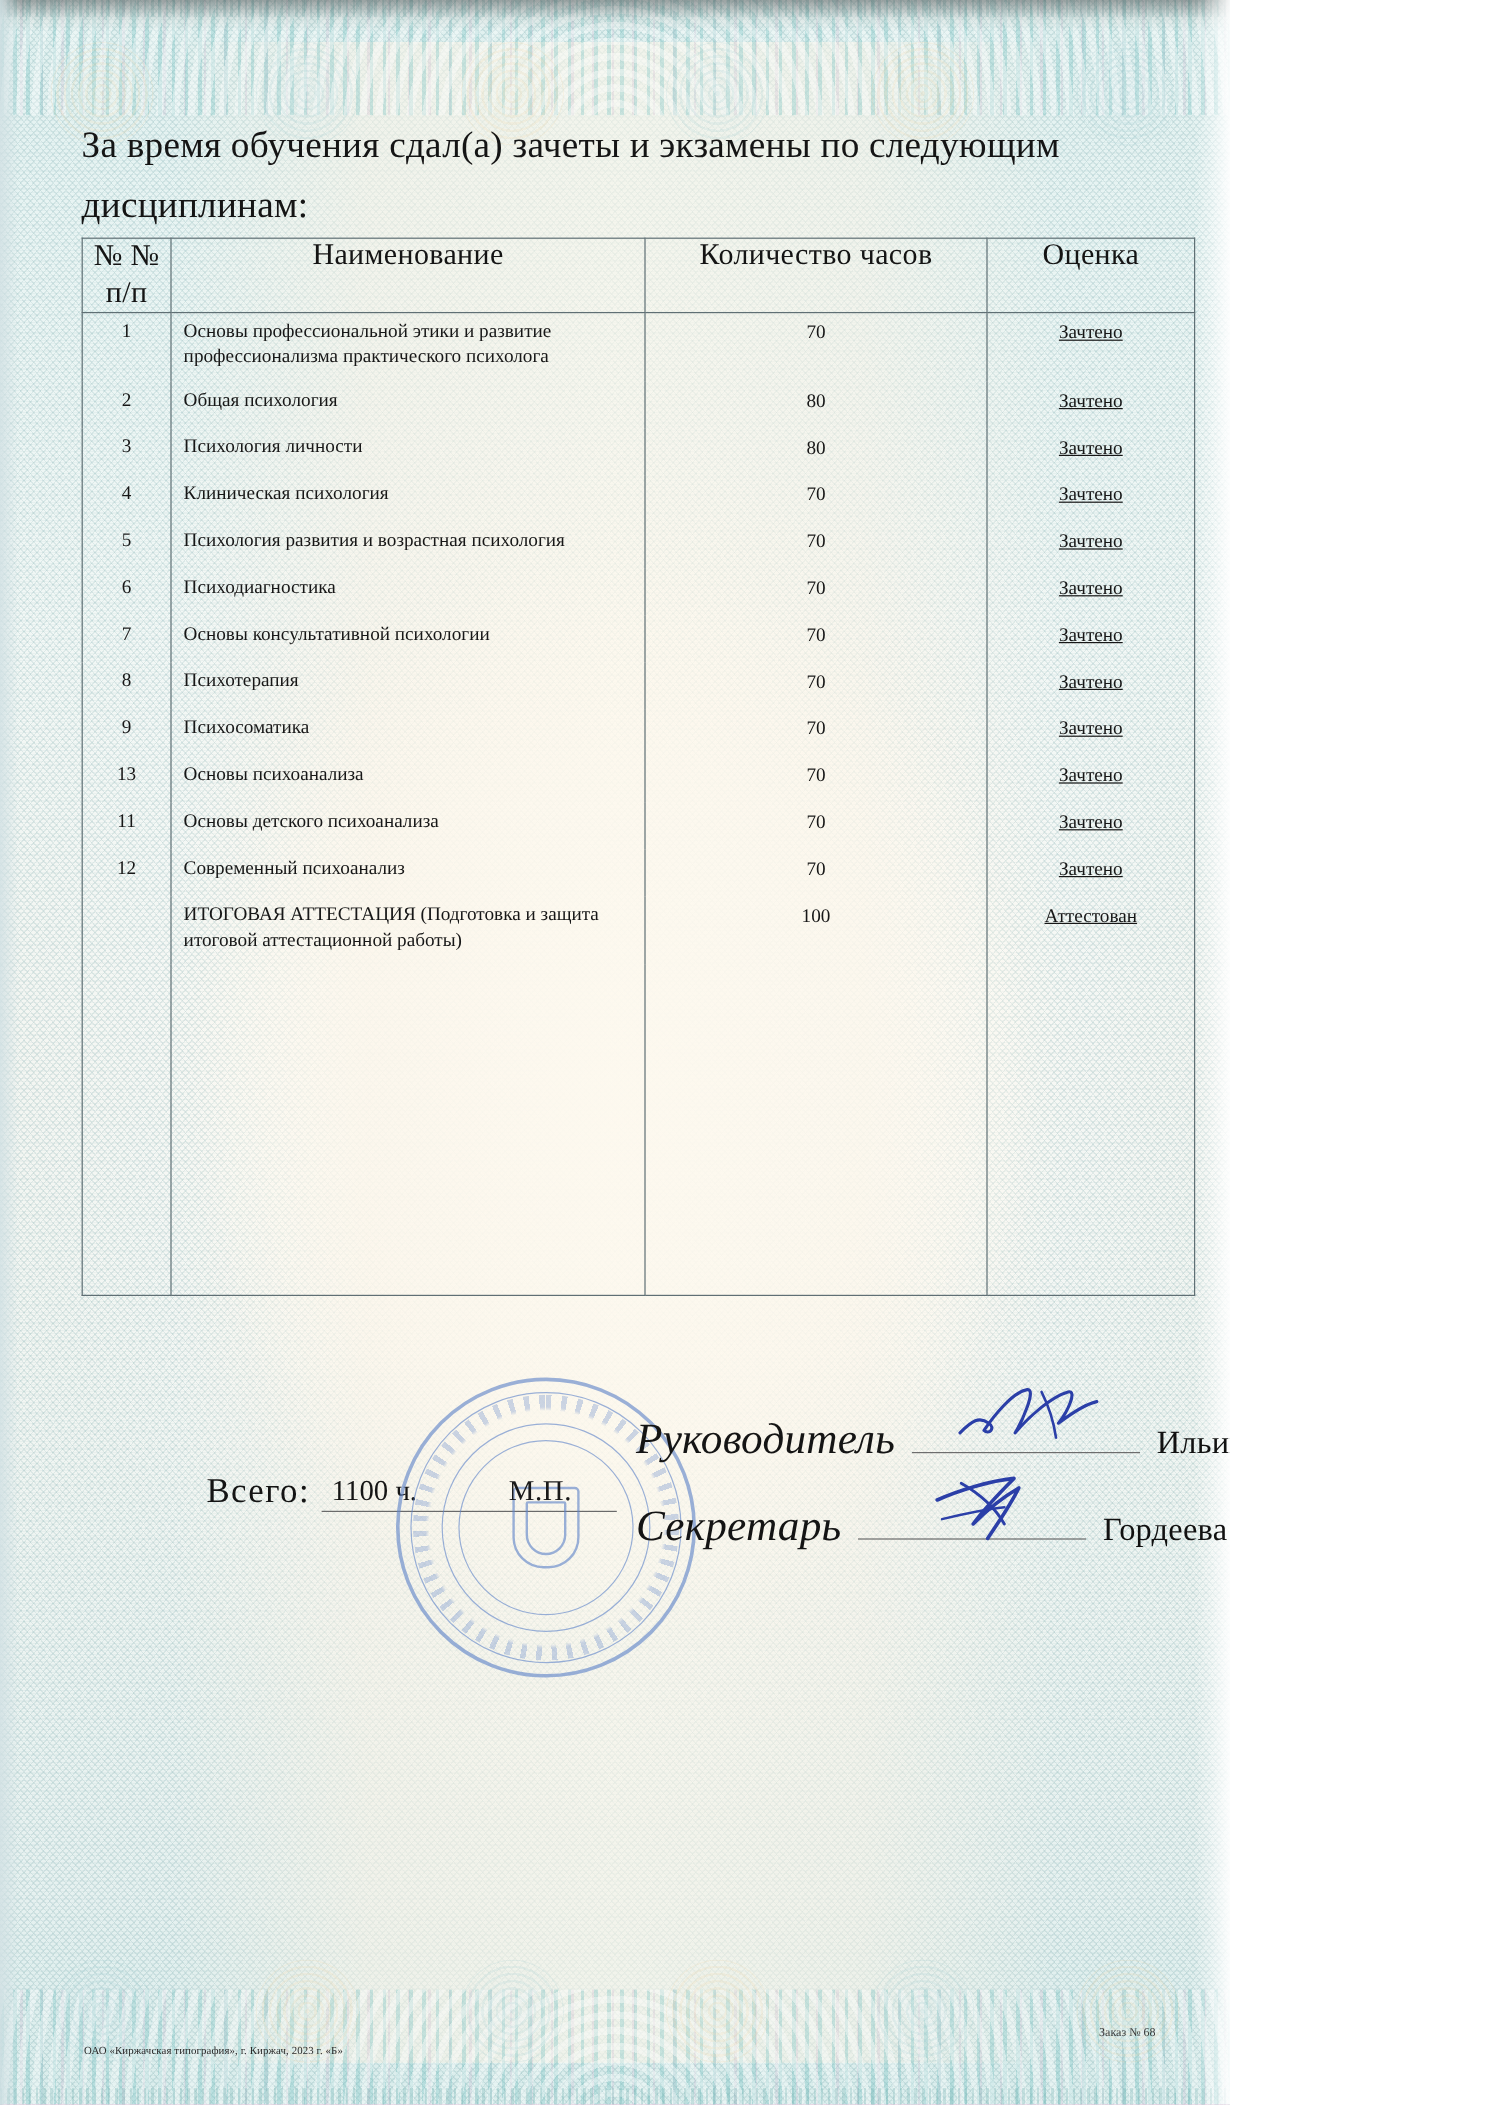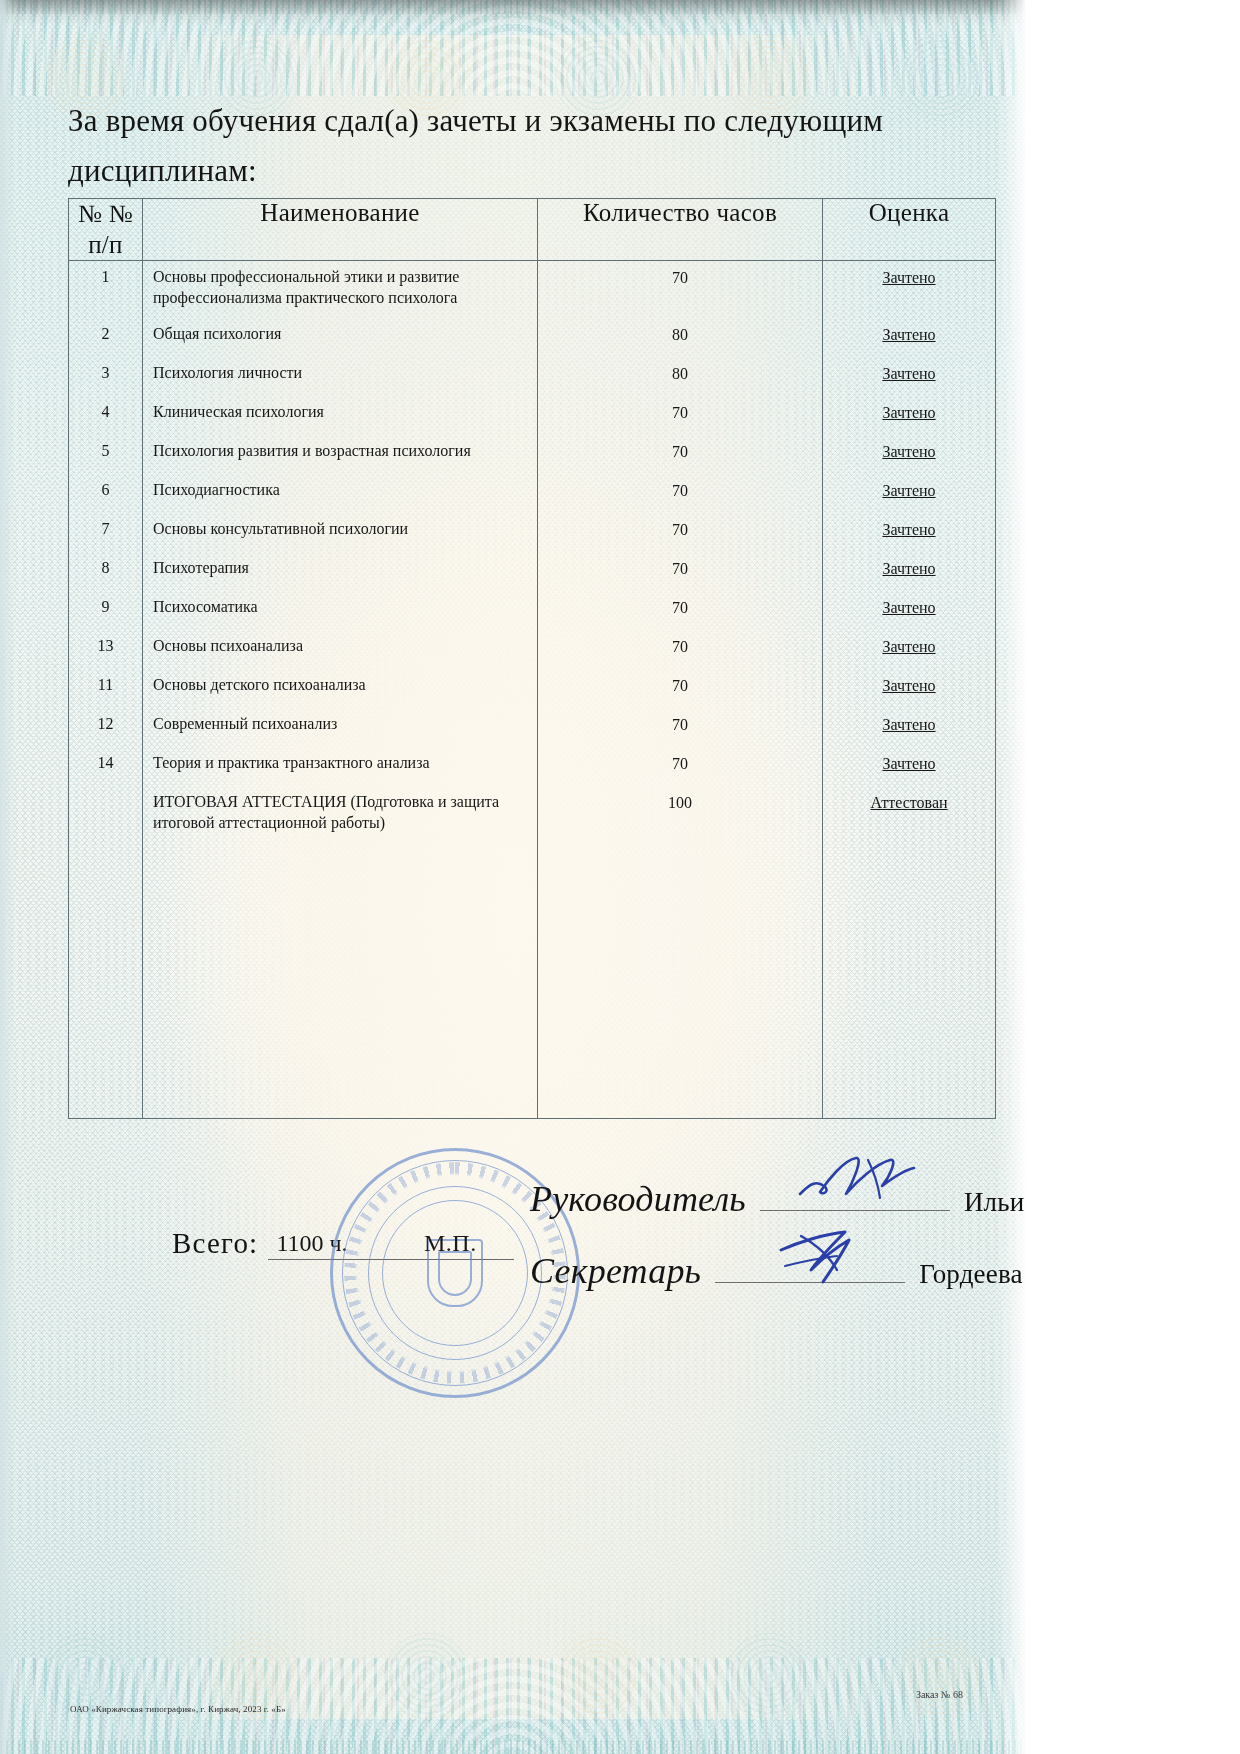--- a/index.html
+++ b/index.html
@@ -486,26 +486,20 @@
             <td class="c-name">Основы детского психоанализа</td>
             <td class="c-hours">70</td>
             <td class="c-mark">Зачтено</td>
           </tr>
           <tr class="row-std">
             <td class="c-num">12</td>
             <td class="c-name">Современный психоанализ</td>
             <td class="c-hours">70</td>
             <td class="c-mark">Зачтено</td>
           </tr>
-          <tr class="row-std">
-            <td class="c-num">14</td>
-            <td class="c-name">Теория и практика транзактного анализа</td>
-            <td class="c-hours">70</td>
-            <td class="c-mark">Зачтено</td>
-          </tr>
           <tr class="row-tall">
             <td class="c-num"></td>
             <td class="c-name">ИТОГОВАЯ АТТЕСТАЦИЯ (Подготовка и защита итоговой аттестационной работы)</td>
             <td class="c-hours">100</td>
             <td class="c-mark">Аттестован</td>
           </tr>
         </tbody>
       <tfoot>
         <tr class="spacer-row">
           <td></td>

